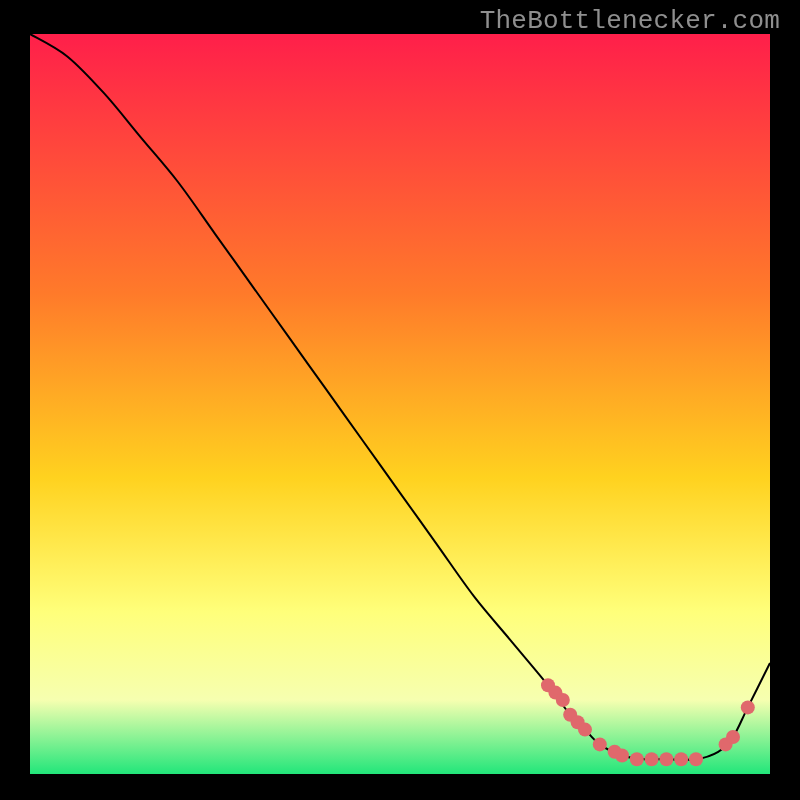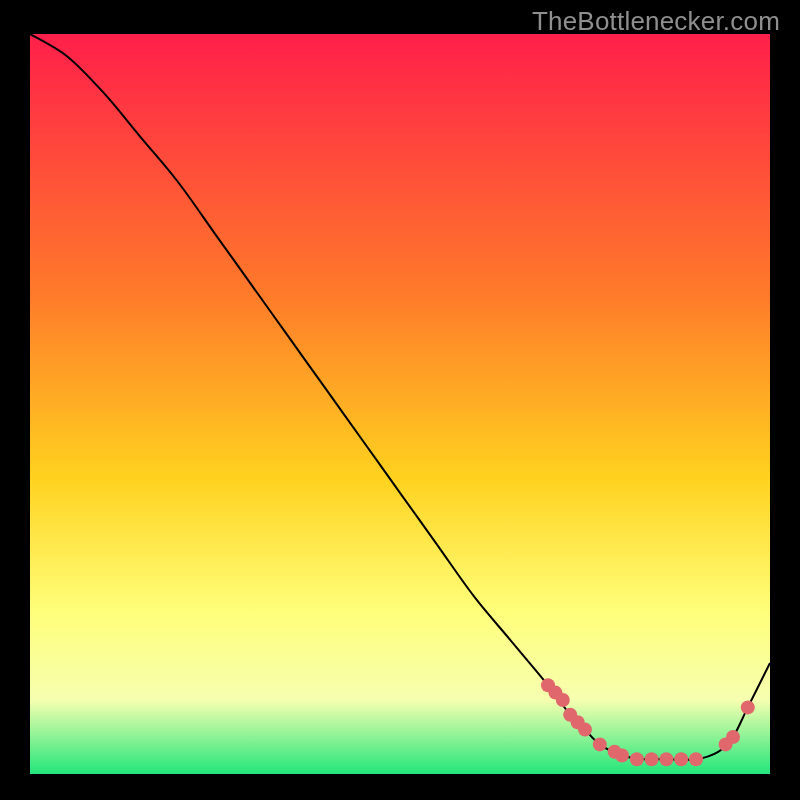--- a/index.html
+++ b/index.html
@@ -13,21 +13,21 @@
   .frame {
     position: relative;
     width: 800px;
     height: 800px;
     background: #000;
   }
   .attribution {
     position: absolute;
     top: 6px;
     right: 20px;
-    font-family: Liberation Sans, sans-serif;
+    font-family: Liberation Mono, monospace;
     font-size: 26px;
     letter-spacing: 0.2px;
     color: #8f8f8f;
   }
   svg.plot {
     position: absolute;
     left: 30px;
     top: 34px;
     width: 740px;
     height: 740px;

